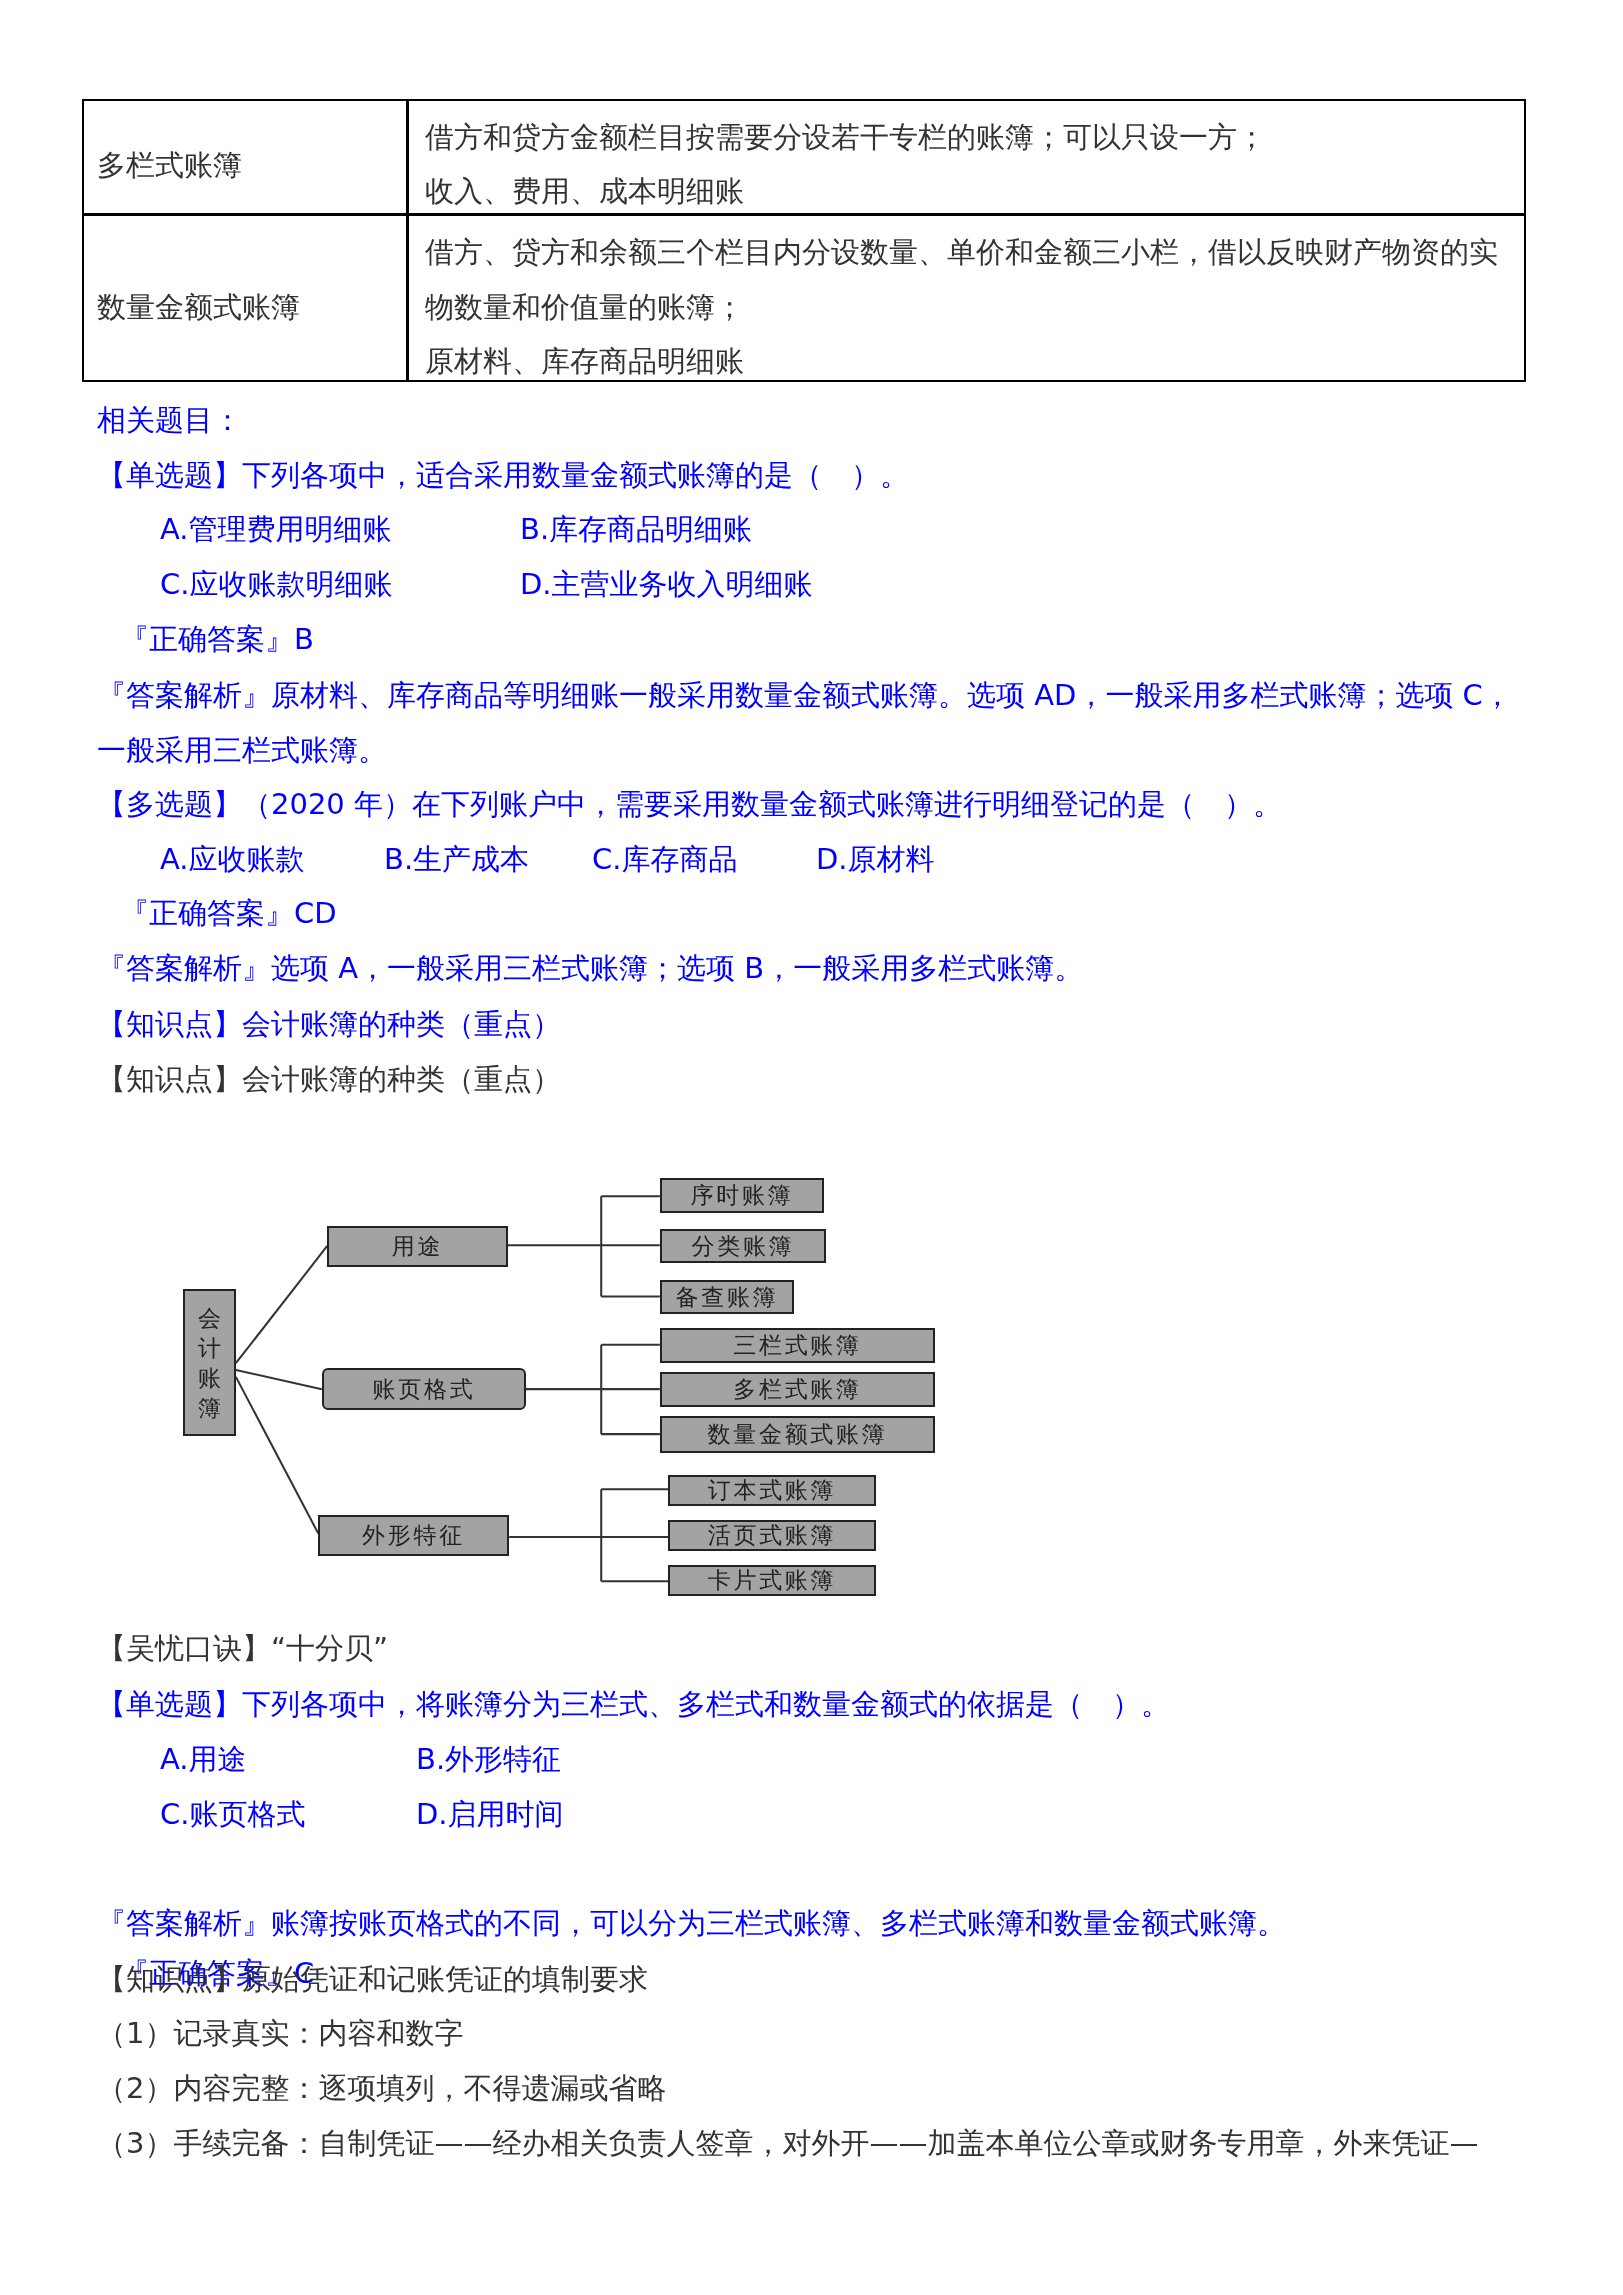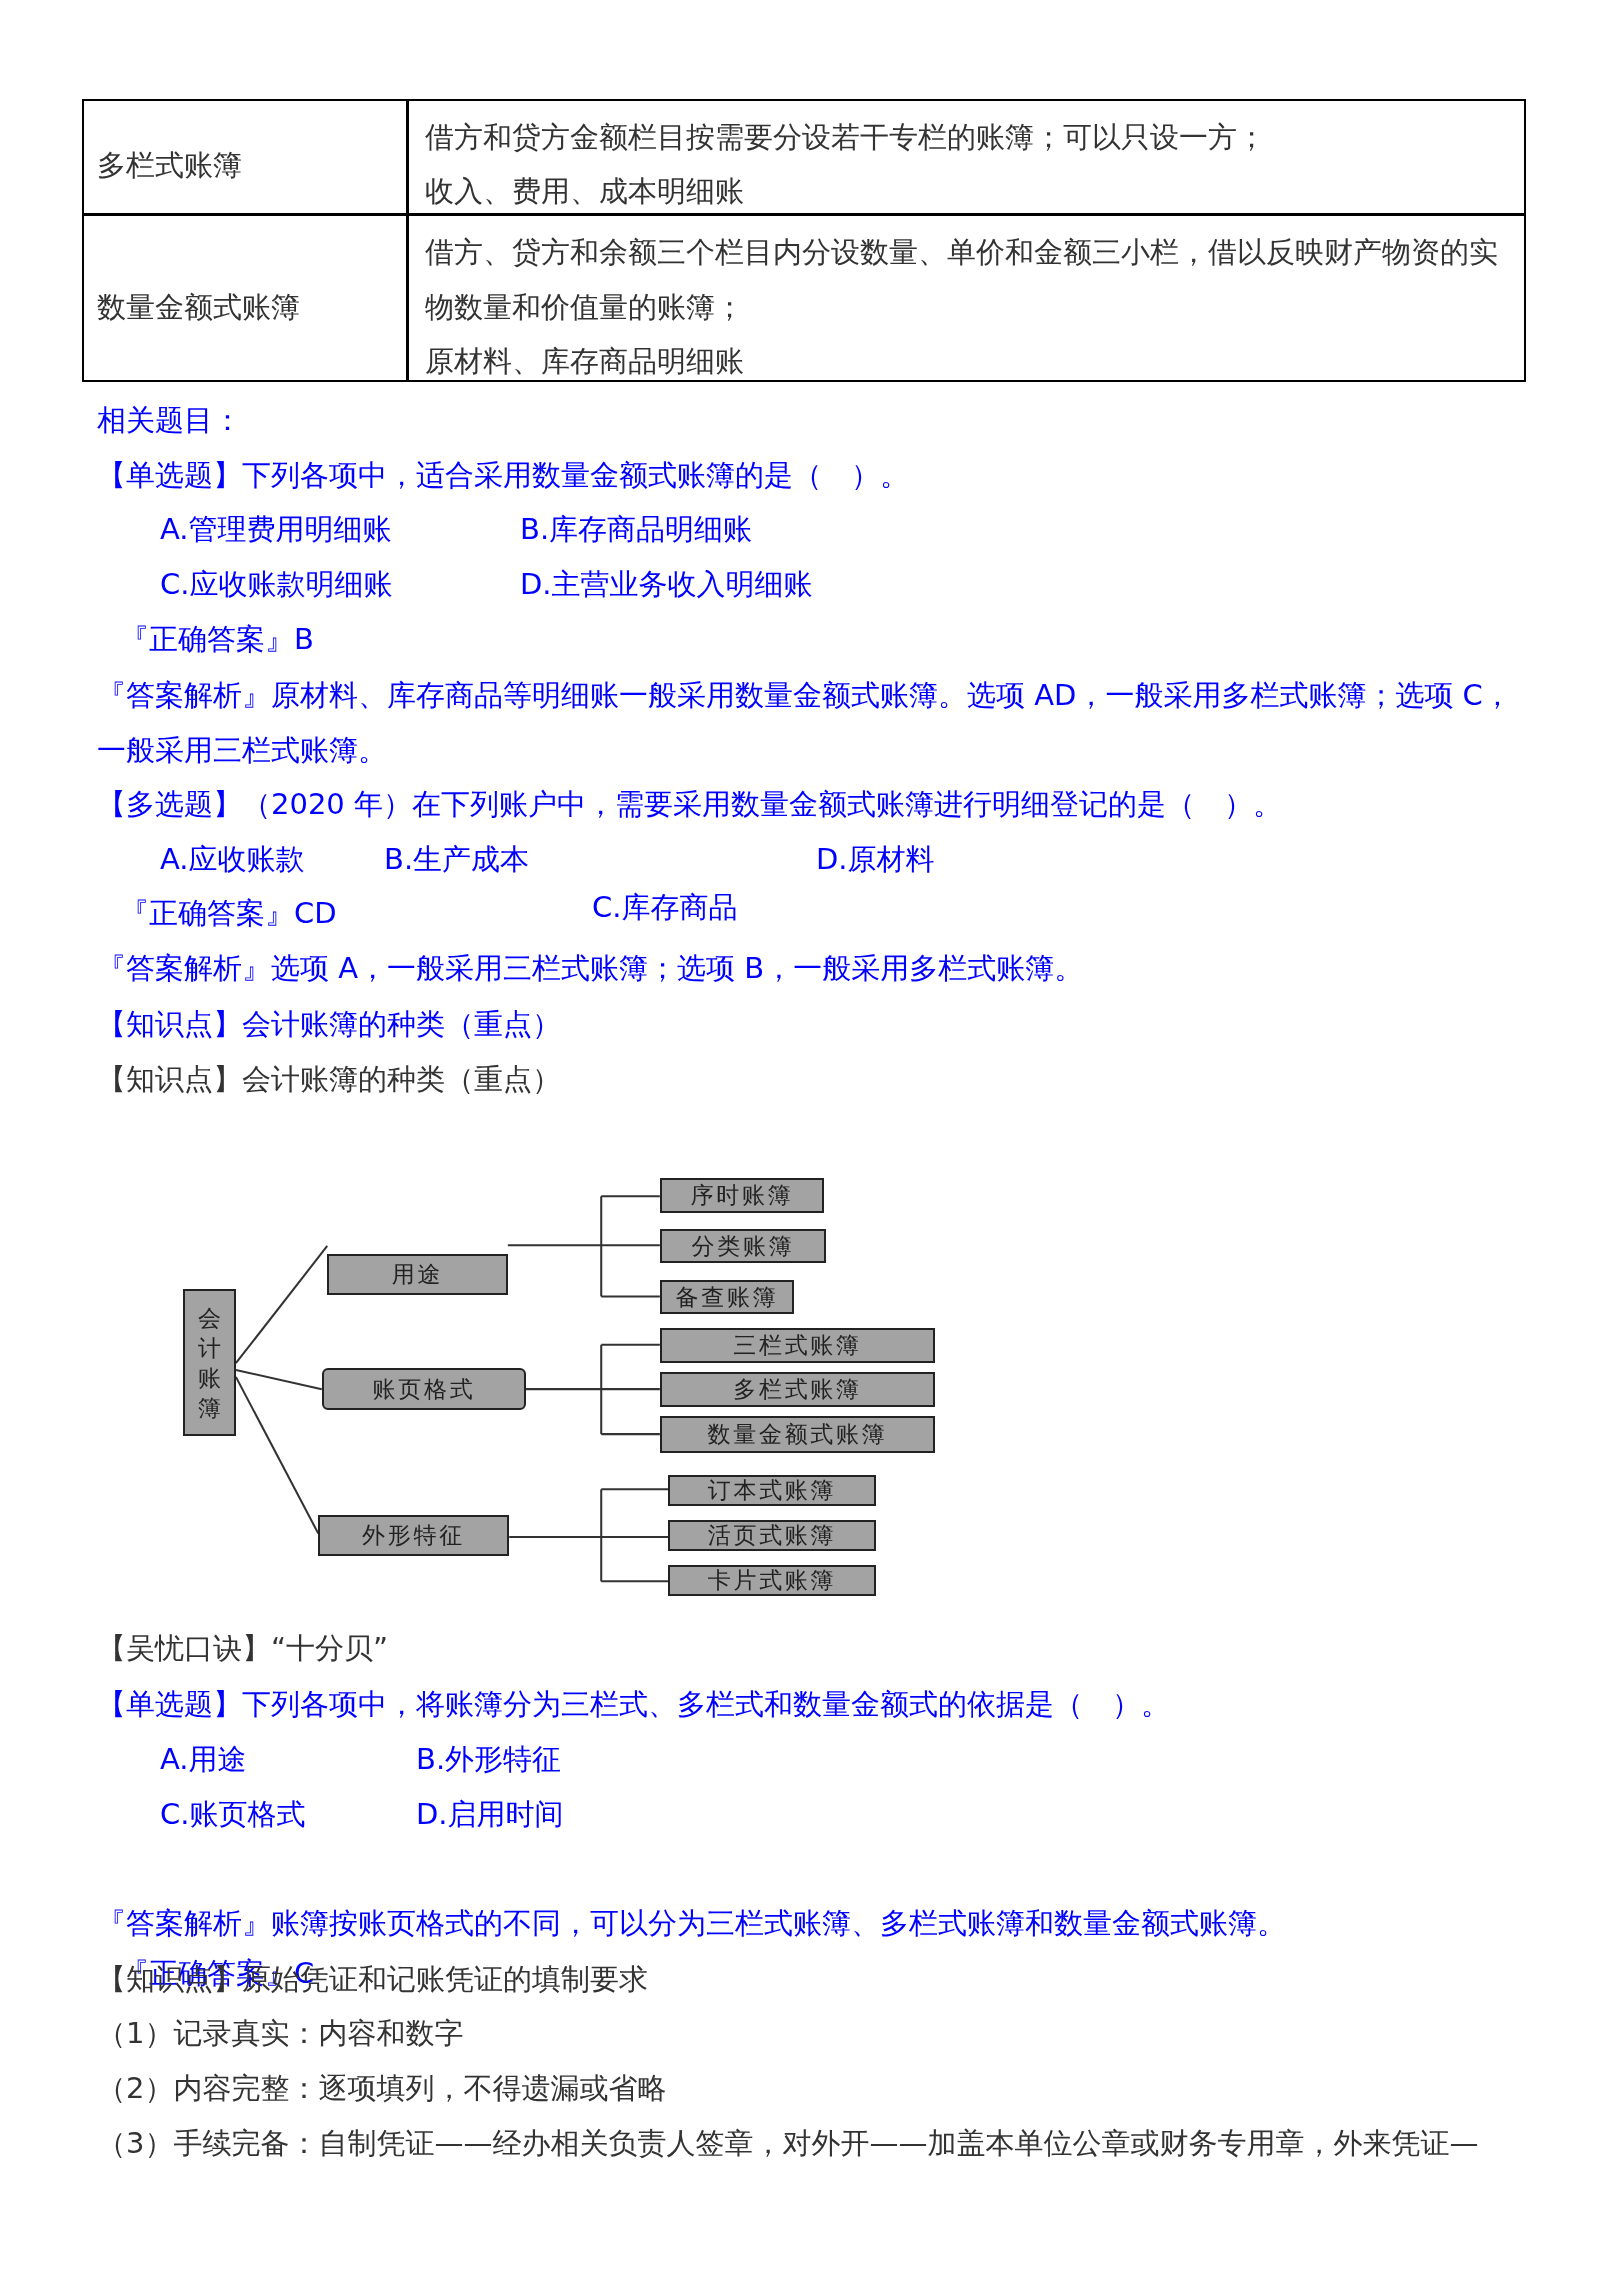--- a/index.html
+++ b/index.html
@@ -47,21 +47,21 @@
 <div class="t blue" style="left:520px; top:502px;">B.库存商品明细账</div>
 <div class="t blue" style="left:160px; top:557px;">C.应收账款明细账</div>
 <div class="t blue" style="left:520px; top:557px;">D.主营业务收入明细账</div>
 <div class="t blue" style="left:120px; top:612px;">『正确答案』B</div>
 <div class="t blue" style="left:97px; top:668px;">『答案解析』原材料、库存商品等明细账一般采用数量金额式账簿。选项 AD，一般采用多栏式账簿；选项 C，</div>
 <div class="t blue" style="left:97px; top:723px;">一般采用三栏式账簿。</div>
 
 <div class="t blue" style="left:97px; top:777px;">【多选题】（2020 年）在下列账户中，需要采用数量金额式账簿进行明细登记的是（　）。</div>
 <div class="t blue" style="left:160px; top:832px;">A.应收账款</div>
 <div class="t blue" style="left:384px; top:832px;">B.生产成本</div>
-<div class="t blue" style="left:592px; top:880px;text-align:center;">C.库存商品</div>
+<div class="t blue" style="left:592px; top:832px;text-align:center;">C.库存商品</div>
 <div class="t blue" style="left:816px; top:832px;">D.原材料</div>
 <div class="t blue" style="left:120px; top:886px;">『正确答案』CD</div>
 <div class="t blue" style="left:97px; top:941px;">『答案解析』选项 A，一般采用三栏式账簿；选项 B，一般采用多栏式账簿。</div>
 <div class="t blue" style="left:97px; top:997px;">【知识点】会计账簿的种类（重点）</div>
 <div class="t dark" style="left:97px; top:1052px;">【知识点】会计账簿的种类（重点）</div>
 
 <svg class="diagram" width="1623" height="2295" viewBox="0 0 2381 3367">
   <g stroke="#333" stroke-width="3" fill="none">
 
     <line x1="346" y1="2000" x2="480" y2="1828"></line>
@@ -85,21 +85,21 @@
   </g>
 </svg>
 
 <div class="dbox root-box" style="left:183px; top:1289px; width:53px; height:147px;">
   <span>会</span>
   <span>计</span>
   <span>账</span>
   <span>簿</span>
 </div>
 
-<div class="dbox" style="left:327px; top:1226px; width:181px; height:41px;margin-top:28px;">用途</div>
+<div class="dbox" style="left:327px; top:1226px; width:181px; height:41px;">用途</div>
 <div class="dbox" style="left:322px; top:1368px; width:204px; height:42px;border-radius:6px;">账页格式</div>
 <div class="dbox" style="left:318px; top:1515px; width:191px; height:41px;">外形特征</div>
 
 <div class="dbox" style="left:660px; top:1178px; width:164px; height:35px;">序时账簿</div>
 <div class="dbox" style="left:660px; top:1229px; width:166px; height:34px;">分类账簿</div>
 <div class="dbox" style="left:660px; top:1280px; width:134px; height:34px;">备查账簿</div>
 
 <div class="dbox" style="left:660px; top:1328px; width:275px; height:35px;">三栏式账簿</div>
 <div class="dbox" style="left:660px; top:1372px; width:275px; height:35px;">多栏式账簿</div>
 <div class="dbox" style="left:660px; top:1416px; width:275px; height:37px;">数量金额式账簿</div>

